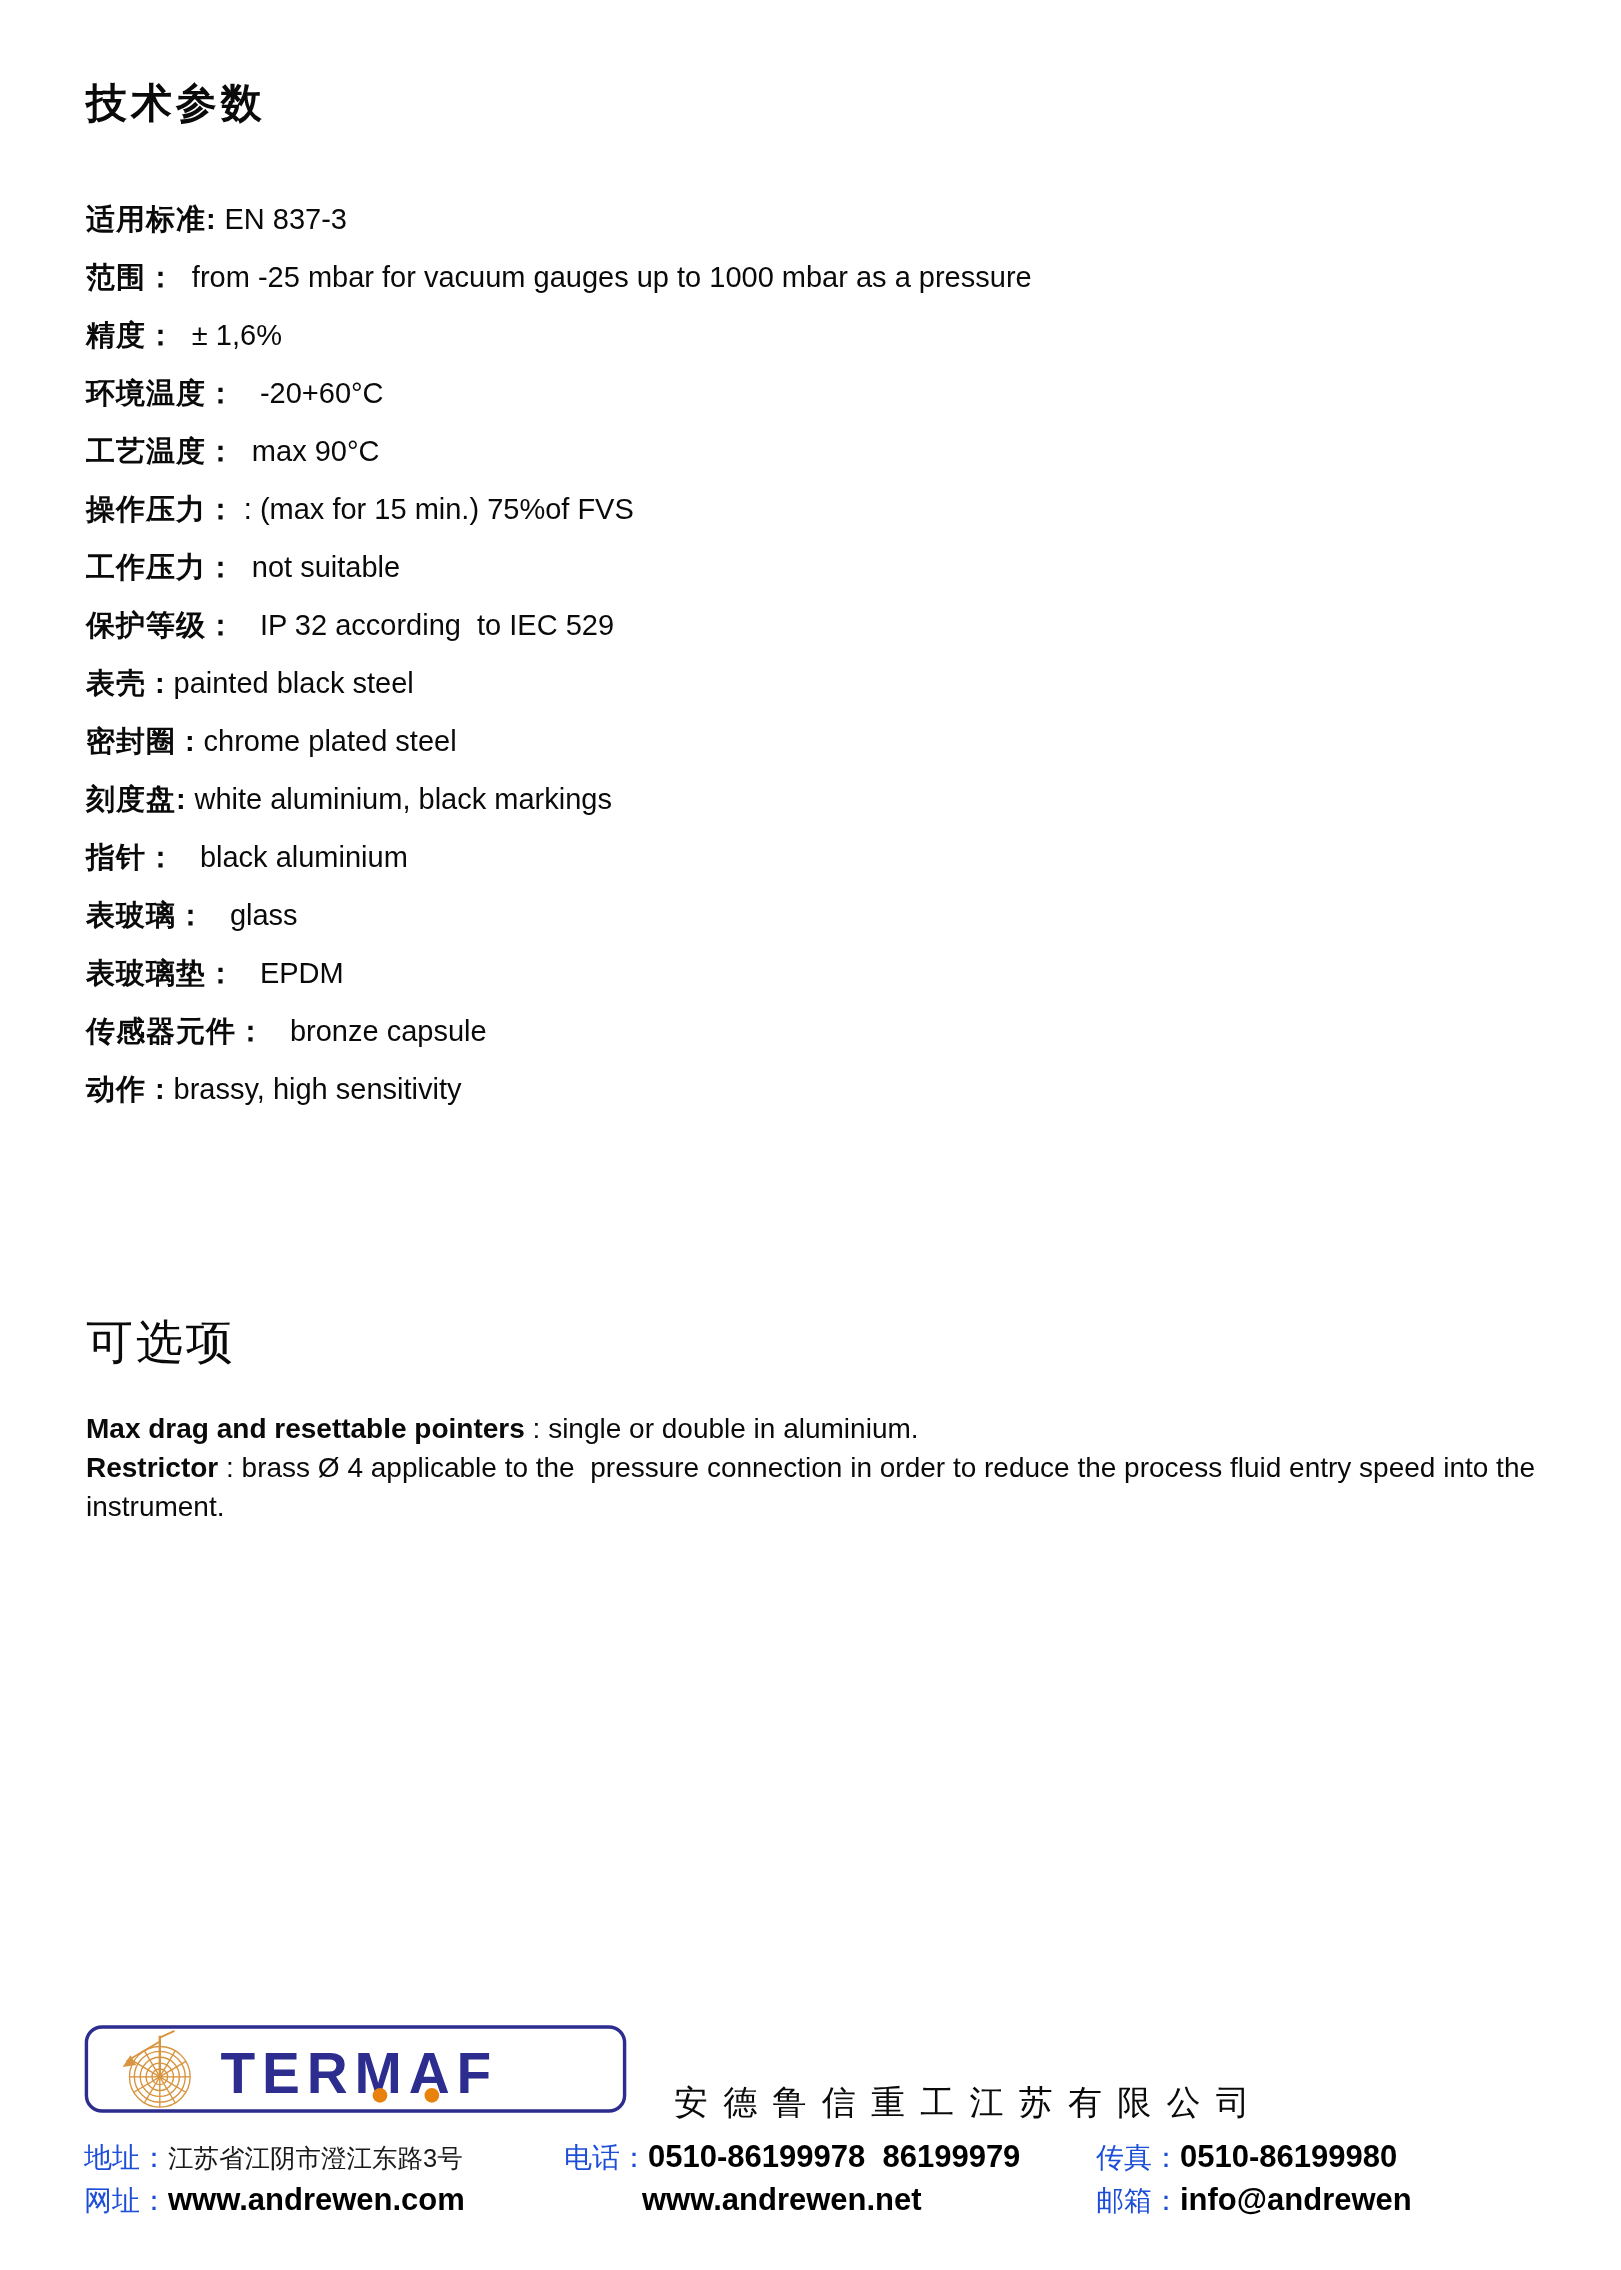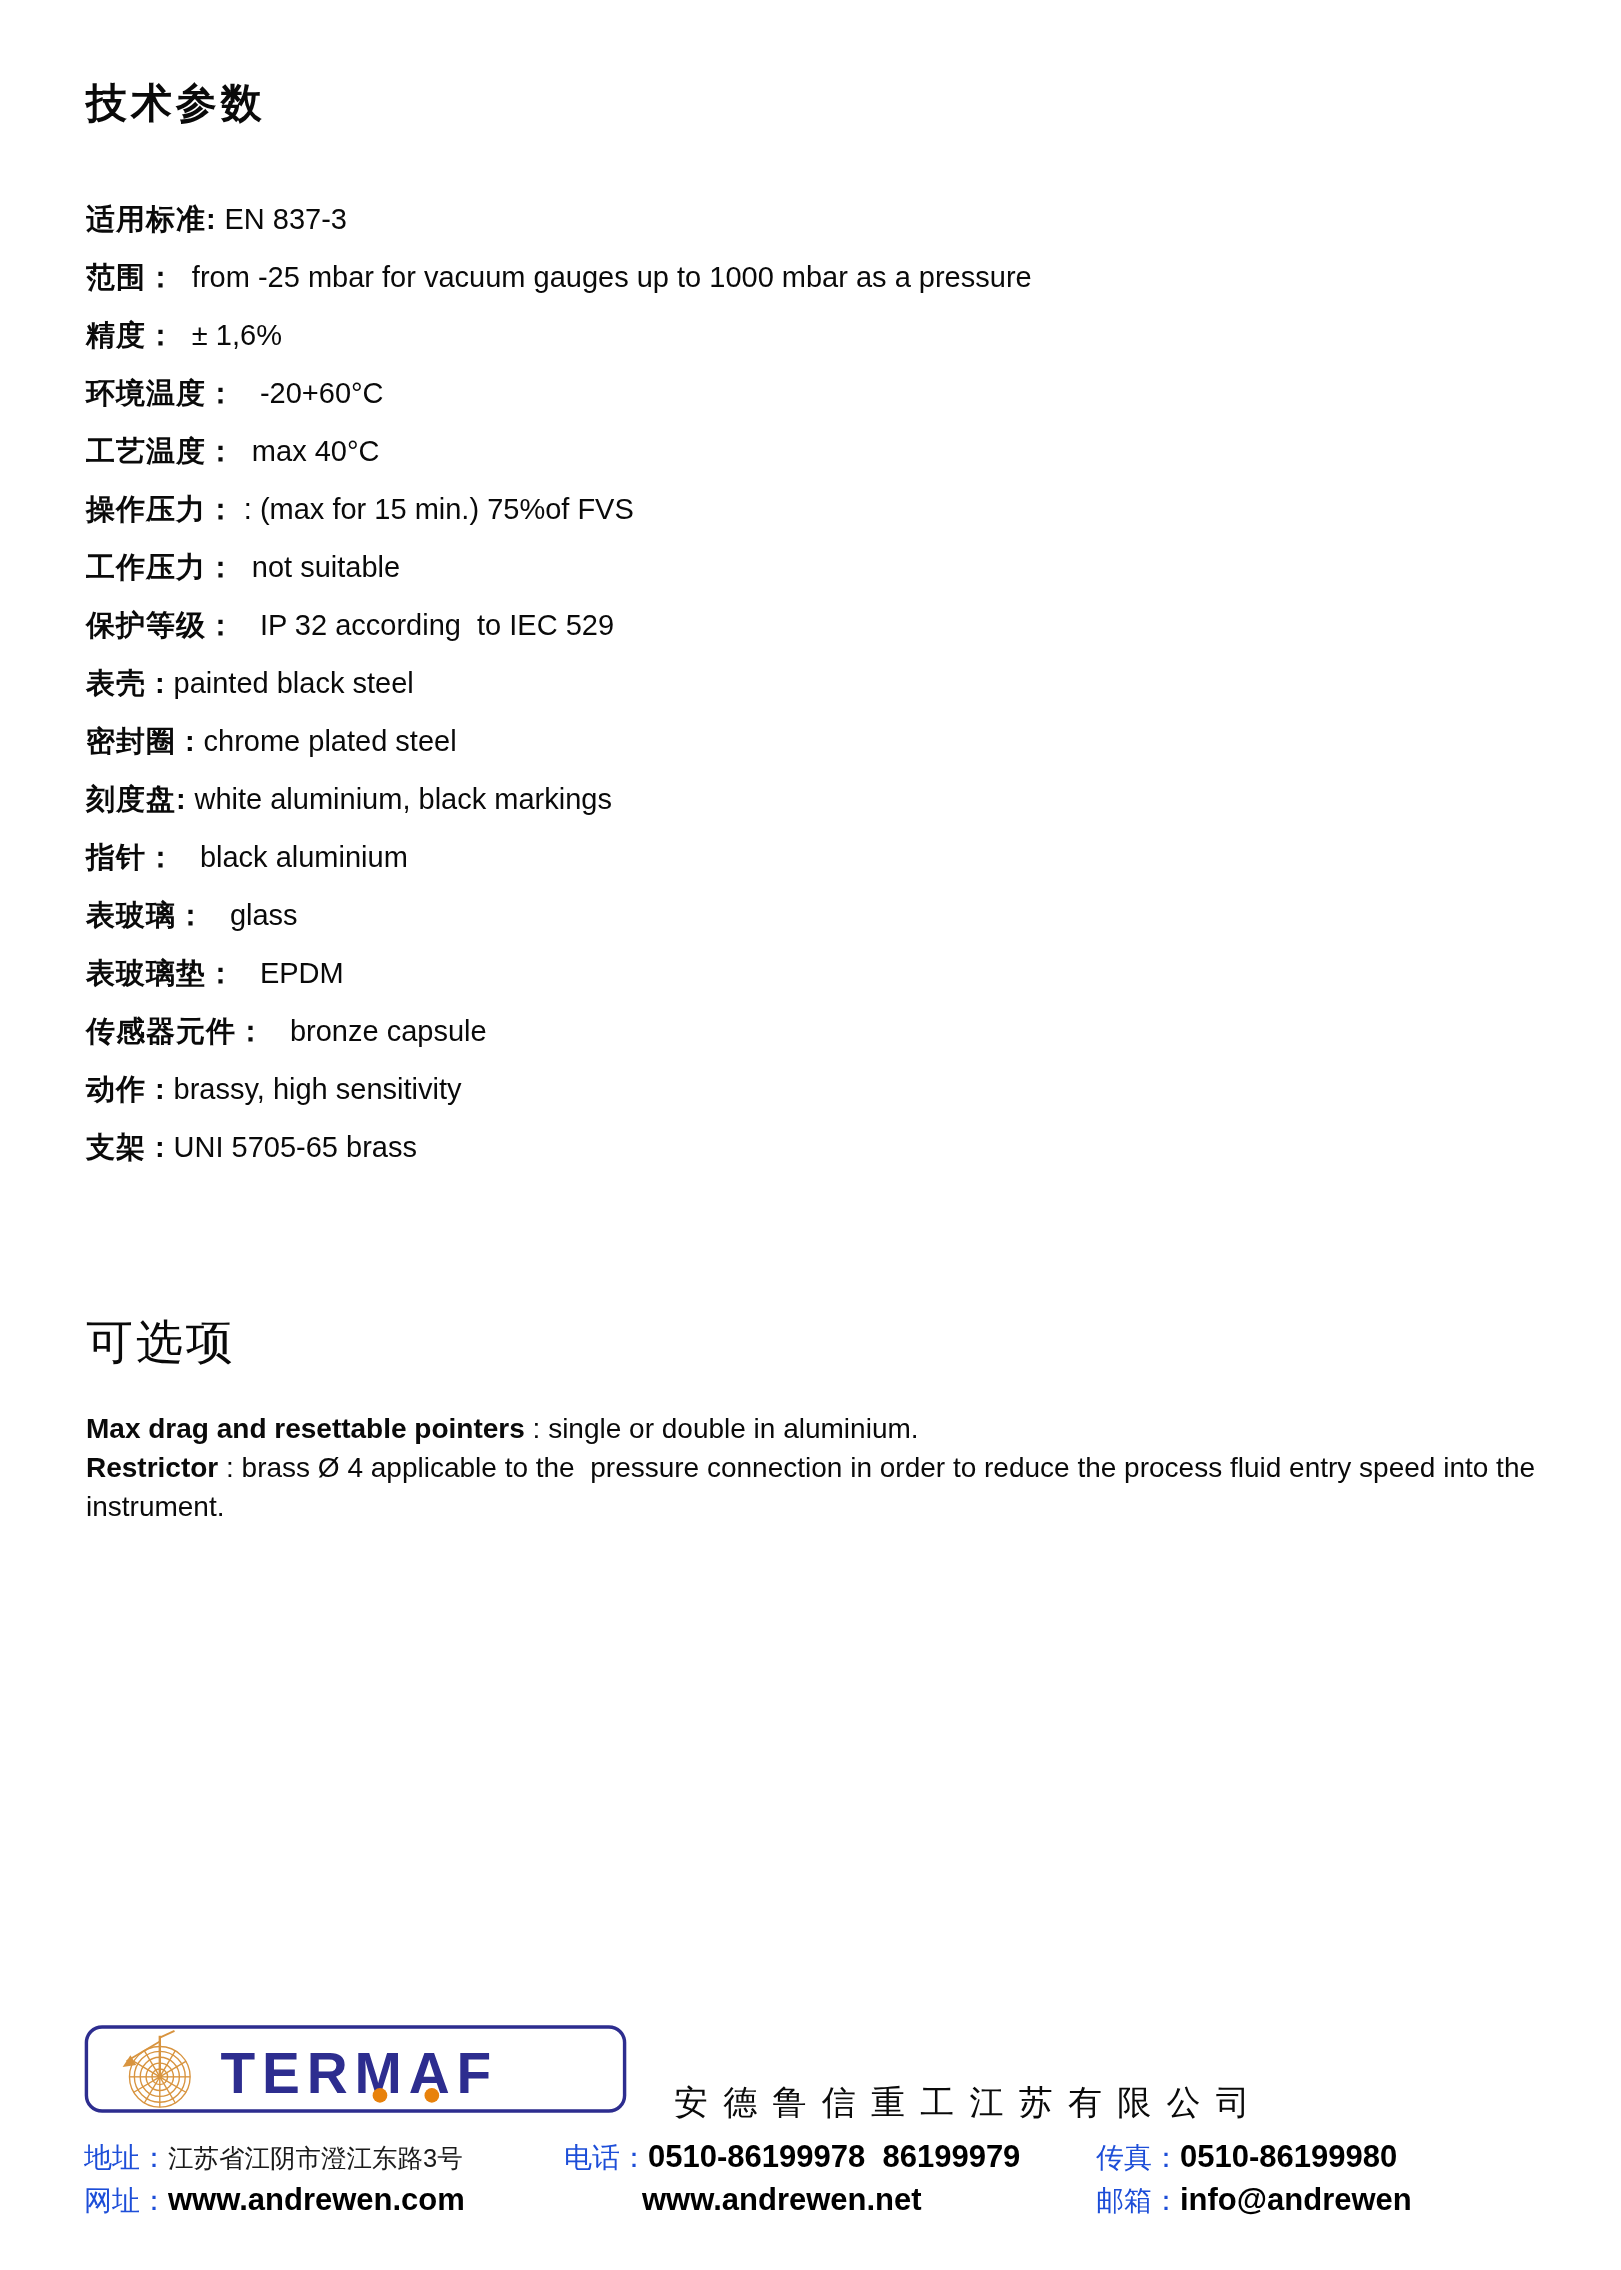--- a/index.html
+++ b/index.html
@@ -61,33 +61,32 @@
 </head>
 <body>
 
 <div class="doc-title">技术参数</div>
 
 <div class="specs">
   <div class="spec-line"><span class="spec-label">适用标准:</span><span class="spec-value">EN 837-3</span></div>
   <div class="spec-line"><span class="spec-label">范围：</span><span class="spec-value"> from -25 mbar for vacuum gauges up to 1000 mbar as a pressure</span></div>
   <div class="spec-line"><span class="spec-label">精度：</span><span class="spec-value"> ± 1,6%</span></div>
   <div class="spec-line"><span class="spec-label">环境温度：</span><span class="spec-value">  -20+60°C</span></div>
-  <div class="spec-line"><span class="spec-label">工艺温度：</span><span class="spec-value"> max 40°C</span></div>
+  <div class="spec-line"><span class="spec-label">工艺温度：</span><span class="spec-value"> max 90°C</span></div>
   <div class="spec-line"><span class="spec-label">操作压力：</span><span class="spec-value">: (max for 15 min.) 75%of FVS</span></div>
   <div class="spec-line"><span class="spec-label">工作压力：</span><span class="spec-value"> not suitable</span></div>
   <div class="spec-line"><span class="spec-label">保护等级：</span><span class="spec-value">  IP 32 according  to IEC 529</span></div>
   <div class="spec-line"><span class="spec-label">表壳 :</span><span class="spec-value">painted black steel</span></div>
   <div class="spec-line"><span class="spec-label">密封圈 :</span><span class="spec-value">chrome plated steel</span></div>
   <div class="spec-line"><span class="spec-label">刻度盘:</span><span class="spec-value">white aluminium, black markings</span></div>
   <div class="spec-line"><span class="spec-label">指针：</span><span class="spec-value">  black aluminium</span></div>
   <div class="spec-line"><span class="spec-label">表玻璃：</span><span class="spec-value">  glass</span></div>
   <div class="spec-line"><span class="spec-label">表玻璃垫：</span><span class="spec-value">  EPDM</span></div>
   <div class="spec-line"><span class="spec-label">传感器元件：</span><span class="spec-value">  bronze capsule</span></div>
   <div class="spec-line"><span class="spec-label">动作 :</span><span class="spec-value">brassy, high sensitivity</span></div>
-  <div class="spec-line"><span class="spec-label">支架 :</span><span class="spec-value">UNI 5705-65 brass</span></div>
 </div>
 
 <div class="options-title">可选项</div>
 
 <div class="options-text">
   <div><span class="opt-label">Max drag and resettable pointers</span><span class="opt-text"> : single or double in aluminium.</span></div>
   <div><span class="opt-label">Restrictor</span><span class="opt-text"> : brass Ø 4 applicable to the  pressure connection in order to reduce the process fluid entry speed into the instrument.</span></div>
 </div>
 
 <div class="footer">

